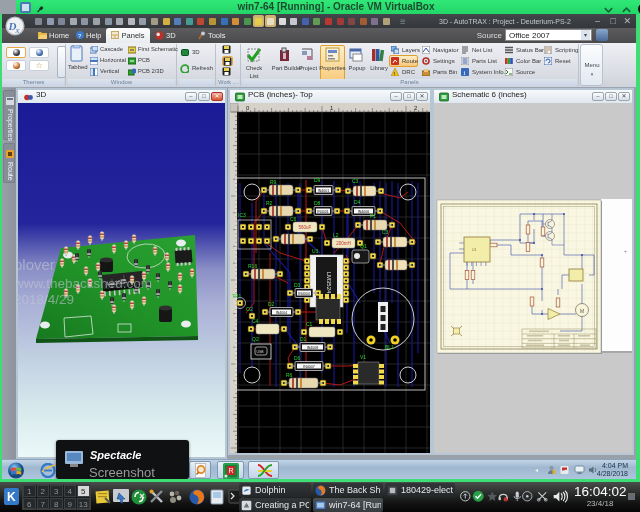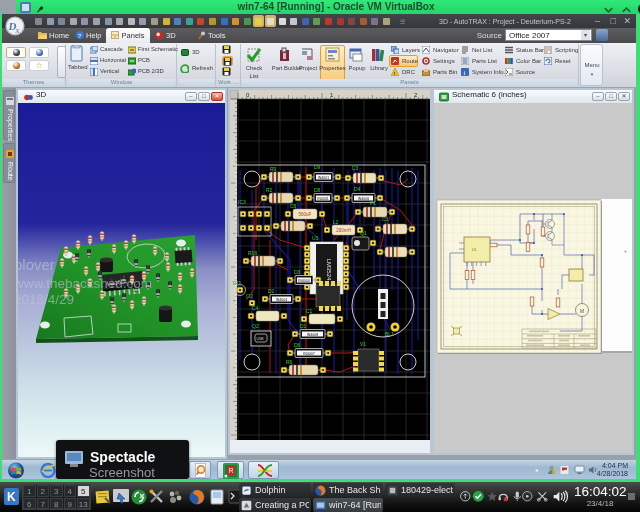--- a/index.html
+++ b/index.html
@@ -41,21 +41,21 @@
 .panel { position:absolute; border:2px solid #b7c6d4; background:#e8eef4; }
 .ptitle { height:13px; background:linear-gradient(#f8fafc,#dfe7ee); font-size:8px; color:#222; position:relative; }
 .pbtns { position:absolute; right:2px; top:1px; }
 .pbtn { display:inline-block; width:12px; height:9px; border:1px solid #98a4ae; border-radius:2px; background:linear-gradient(#fcfdfe,#d8e0e8); margin-left:1px; font-size:6px; text-align:center; line-height:7px; color:#445; }
 .pbtn.close-red { background:linear-gradient(#f2b5a0,#d9542e); border-color:#a33; color:#fff; }
 
 
 #wtaskbar { left:2px; top:459px; width:634px; height:20px; background:linear-gradient(#c3d5e6,#9fb8d0 40%,#aec6dc); border-top:1px solid #8ba4bd; }
 
 #spect { left:56px; top:440px; width:133px; height:39px; background:#101112; border-radius:3px; box-shadow:0 1px 3px rgba(0,0,0,.5); }
-#spect .t1 { position:absolute; left:34px; top:9px; color:#fff; font-size:14px; font-weight:bold; }
+#spect .t1 { position:absolute; left:34px; top:9px; color:#fff; font-size:11px; font-weight:bold;font-style:italic; }
 #spect .t2 { position:absolute; left:33px; top:24.5px; color:#9a9a9a; font-size:13px; }
 
 
 #htaskbar { left:0; top:482px; width:640px; height:30px; background:linear-gradient(#4a4e4b,#2c2f2d 35%,#121312 70%,#050505); }
 #hclock { position:absolute; left:574px; top:3px; width:52px; text-align:center; color:#fff; }
 #hclock .hm { font-size:13.5px; line-height:14px; }
 #hclock .dt { font-size:8px; color:#b8bcbe; }
 </style>
 </head>
 <body>
@@ -601,20 +601,26 @@
         <rect x="138.1" y="174.4" width="3.8" height="1.3" fill="#d8d8d8"></rect>
         <g fill="#c2c6d6" opacity="0.6" font-family="Liberation Sans">
           <text x="-4" y="167" font-size="15">plover</text>
           <text x="-4" y="185" font-size="13.5">www.thebackshed.com</text>
           <text x="-4" y="201" font-size="13.5">2018/4/29</text>
         </g>
       </svg>
   </div>
 
   <div class="panel" style="left:228px;top:88px;width:204px;height:367px">
+    <div class="ptitle"><svg style="position:absolute;left:5px;top:2px" width="10" height="10" viewBox="0 0 10 10">
+          <rect x="0.5" y="1" width="9" height="8" rx="1" fill="#2f9e3a" stroke="#1c6424" stroke-width="0.8"></rect>
+          <rect x="2.5" y="3" width="5" height="4" fill="#bfe8c4"></rect>
+        </svg><span style="margin-left:18px">PCB (inches)- Top</span>
+      <span class="pbtns"><span class="pbtn">–</span><span class="pbtn">□</span><span class="pbtn">✕</span></span>
+    </div>
     <svg id="svgpcb" width="200" height="350" style="display:block">
         <rect width="200" height="9" fill="#d6d2ca"></rect>
         <rect width="7" height="350" fill="#d6d2ca"></rect>
         <rect x="0" y="0" width="8" height="9" fill="#c8c4bc" stroke="#888" stroke-width="0.5"></rect>
         <line x1="8.0" y1="9" x2="8.0" y2="3" stroke="#444" stroke-width="0.5"></line>
         <line x1="12.2" y1="9" x2="12.2" y2="7" stroke="#444" stroke-width="0.5"></line>
         <line x1="16.4" y1="9" x2="16.4" y2="7" stroke="#444" stroke-width="0.5"></line>
         <line x1="20.6" y1="9" x2="20.6" y2="7" stroke="#444" stroke-width="0.5"></line>
         <line x1="24.8" y1="9" x2="24.8" y2="5" stroke="#444" stroke-width="0.5"></line>
         <line x1="29.0" y1="9" x2="29.0" y2="7" stroke="#444" stroke-width="0.5"></line>

